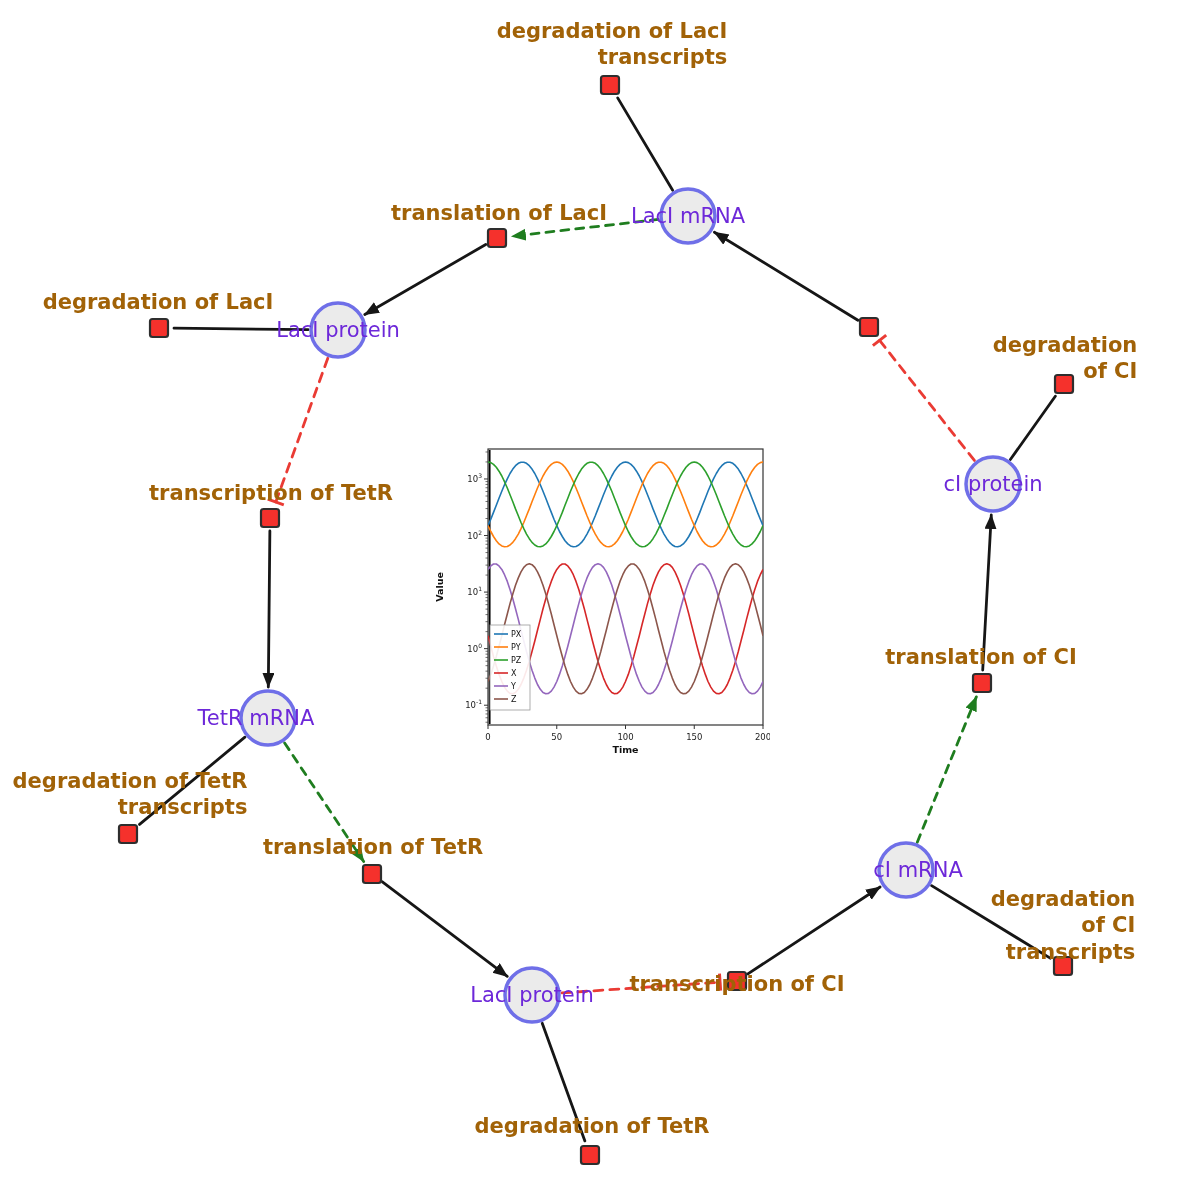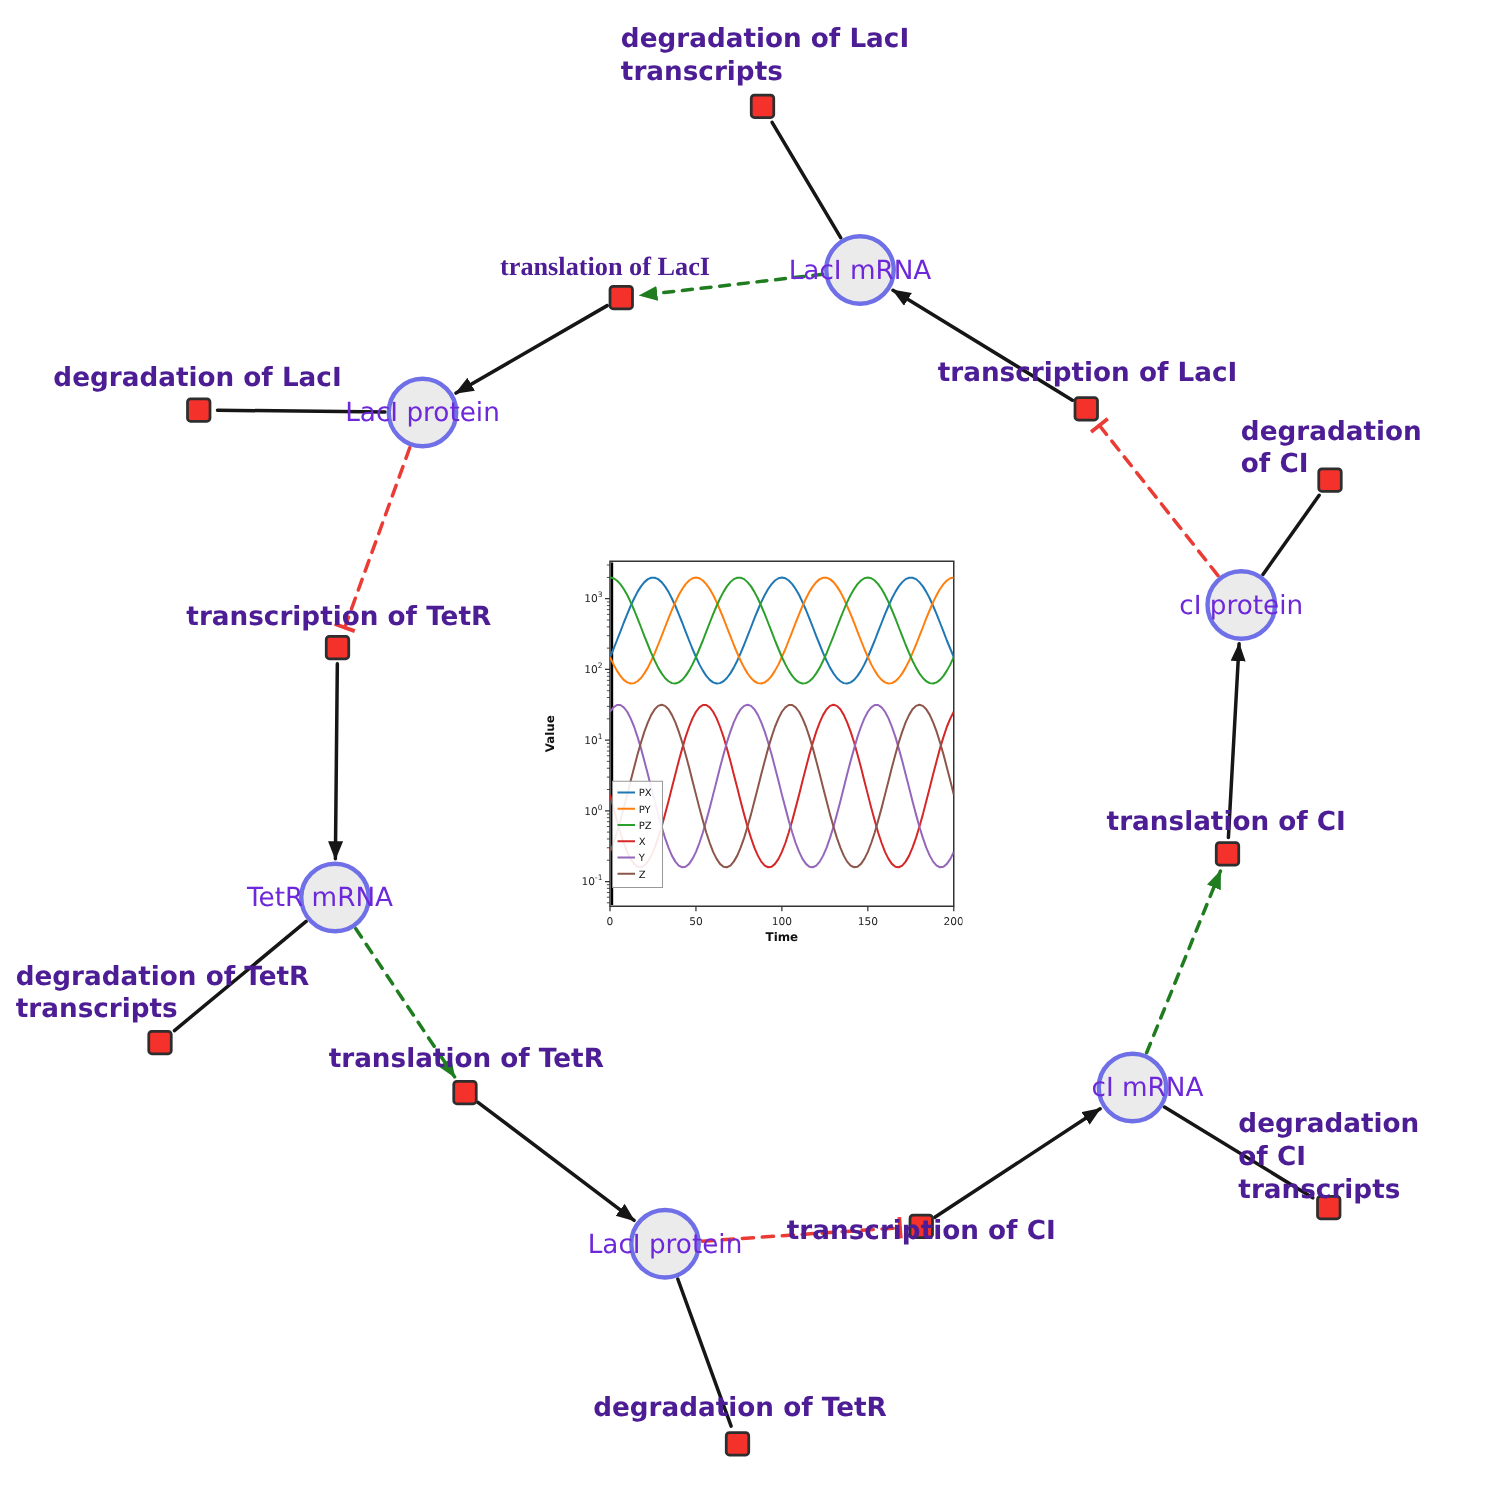--- a/index.html
+++ b/index.html
@@ -3,22 +3,22 @@
 <meta charset="utf-8">
 <style>
   html,body{margin:0;padding:0;background:#fff;}
   .stage{position:relative;width:1189px;height:1200px;overflow:hidden;
          font-family:"DejaVu Sans","Liberation Sans",sans-serif;}
   #diagram-svg{position:absolute;left:0;top:0;}
   #labels-layer{position:absolute;left:0;top:0;width:100%;height:100%;pointer-events:none;}
   .species-label{position:absolute;transform:translate(-50%,-50%);
                  font-size:21px;color:#6d28d9;white-space:nowrap;}
   .reaction-label{position:absolute;transform:translate(-50%,-50%);
-                  font-size:21px;font-weight:bold;color:#4c1d95;
-                  white-space:pre-line;text-align:left;line-height:1.25;}
+                  font-size:21px;font-weight:bold;color:#a16207;
+                  white-space:pre-line;text-align:right;line-height:1.25;}
   #chart-inset{position:absolute;left:430px;top:443px;width:340px;height:315px;}
 </style>
 </head>
 <body>
 
 <div class="stage">
   <svg id="diagram-svg" width="1189" height="1200" viewBox="0 0 1189 1200">
       <defs>
         <marker id="arrow-black" markerUnits="userSpaceOnUse" markerWidth="16" markerHeight="14" refX="14" refY="6" orient="auto">
           <path d="M0,0 L15,6 L0,12 Z" fill="#161616"></path>
@@ -73,22 +73,21 @@
     </svg>
   <div id="labels-layer">
       <div class="species-label" style="left: 688px; top: 216px;">LacI mRNA</div>
       <div class="species-label" style="left: 338px; top: 330px;">LacI protein</div>
       <div class="species-label" style="left: 256px; top: 718px;">TetR mRNA</div>
       <div class="species-label" style="left: 532px; top: 995px;">LacI protein</div>
       <div class="species-label" style="left: 906px; top: 870px; margin-left: 12px;">cI mRNA</div>
       <div class="species-label" style="left: 993px; top: 484px;">cI protein</div>
       <div class="reaction-label" style="left: 612px; top: 44px;">degradation of LacI
 transcripts</div>
-      <div class="reaction-label" style="left: 484px; top: 213px; font-family: Liberation Serif, serif;">translation of LacI</div>
-      <div class="reaction-label" style="left: 870px; top: 298px;">transcription of LacI</div>
+      <div class="reaction-label" style="left: 499px; top: 213px;">translation of LacI</div>
       <div class="reaction-label" style="left: 158px; top: 302px;">degradation of LacI</div>
       <div class="reaction-label" style="left: 1065px; top: 358px;">degradation of CI</div>
       <div class="reaction-label" style="left: 271px; top: 493px;">transcription of TetR</div>
       <div class="reaction-label" style="left: 981px; top: 657px;">translation of CI</div>
       <div class="reaction-label" style="left: 130px; top: 794px;">degradation of TetR
 transcripts</div>
       <div class="reaction-label" style="left: 373px; top: 847px;">translation of TetR</div>
       <div class="reaction-label" style="left: 737px; top: 952px; margin-top: 32px;">transcription of CI</div>
       <div class="reaction-label" style="left: 1063px; top: 925px;">degradation of CI
 transcripts</div>

